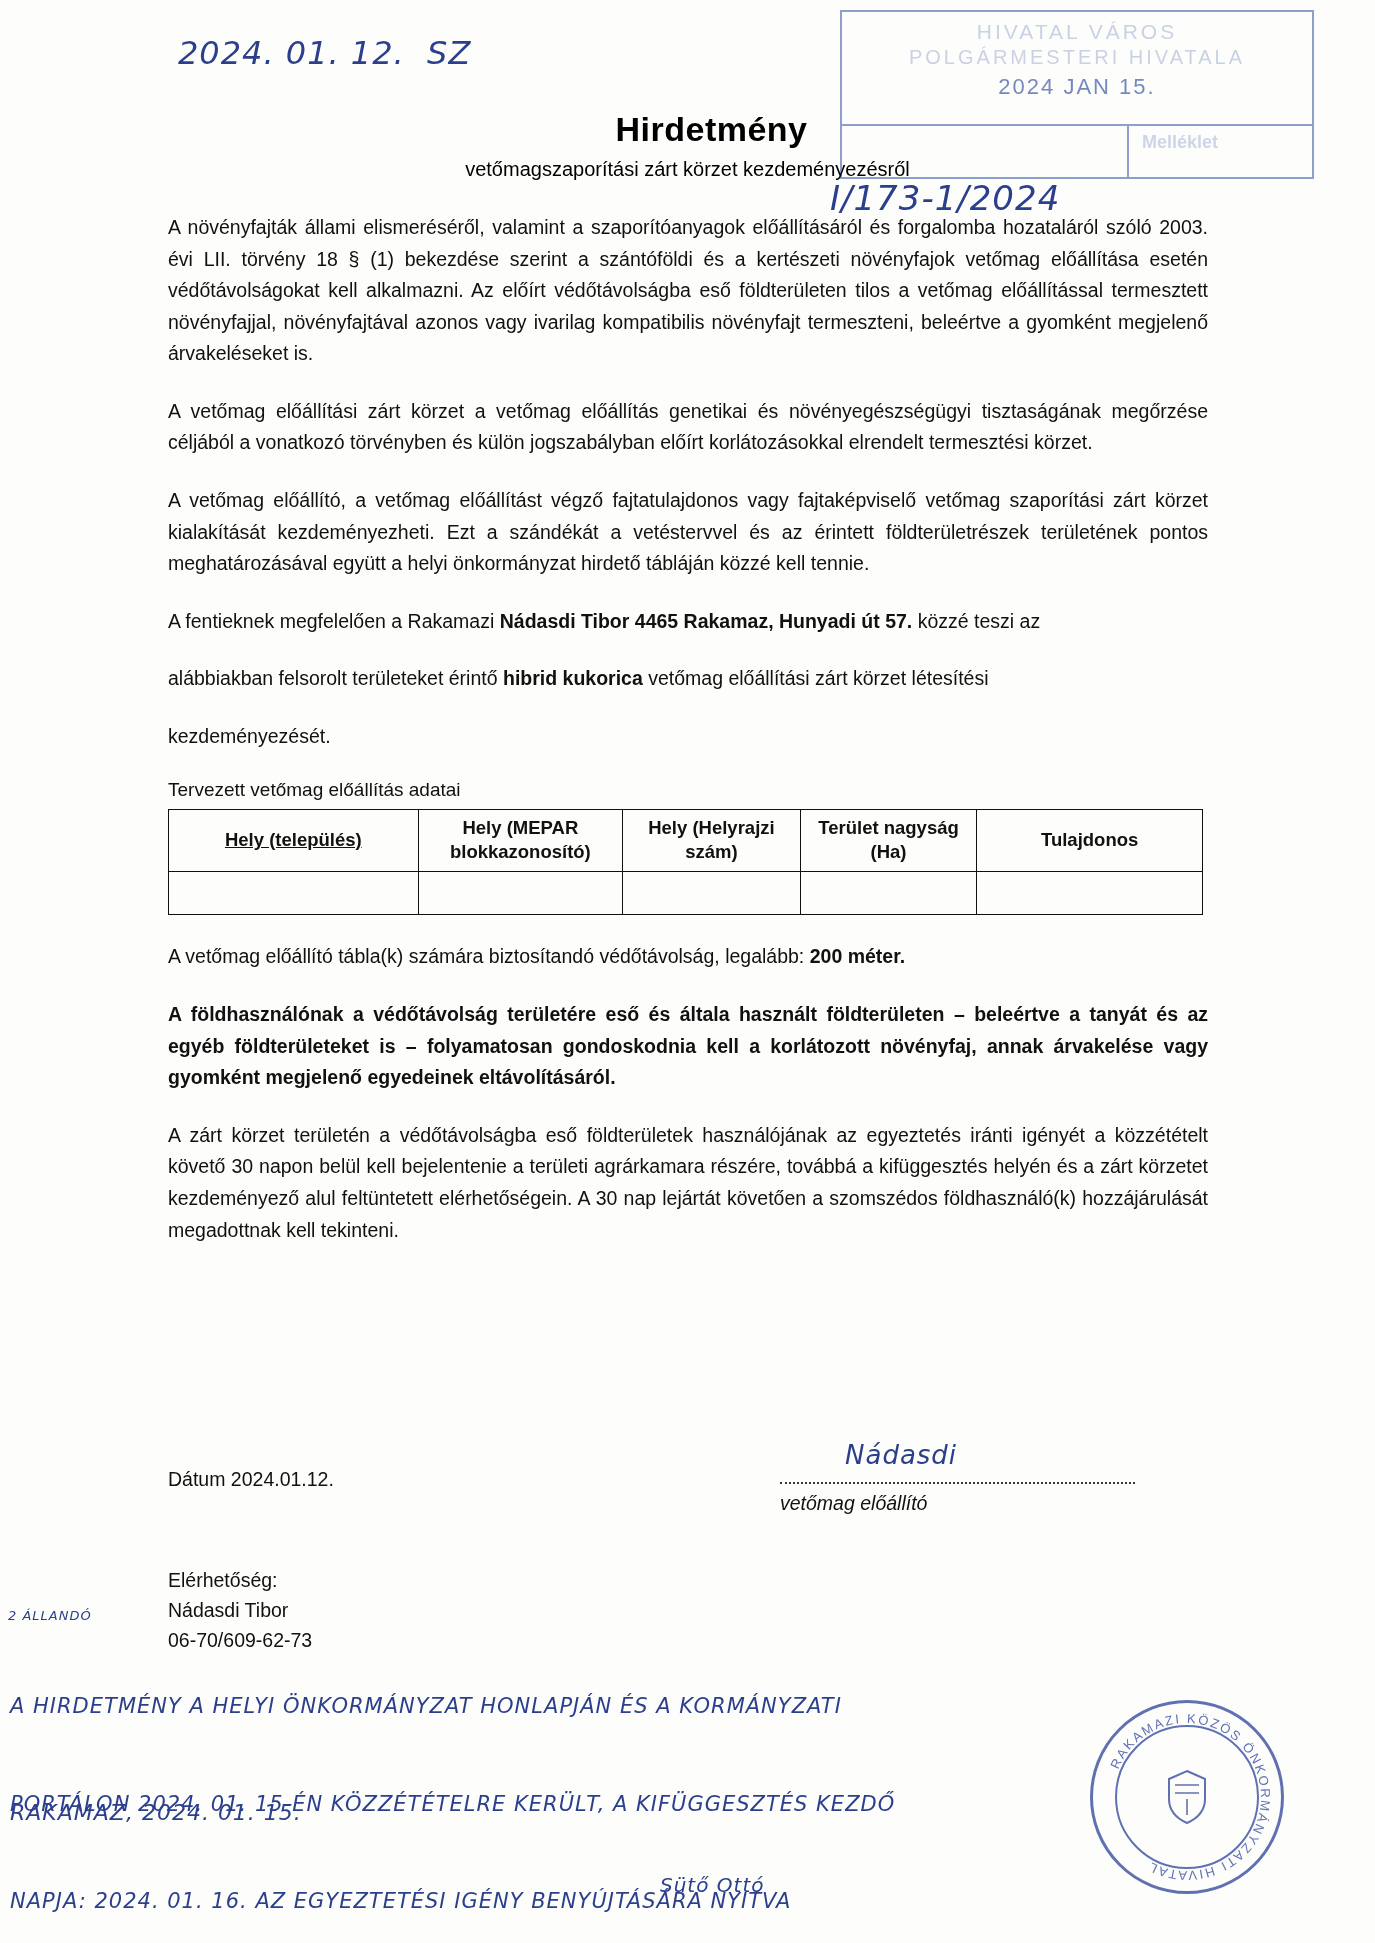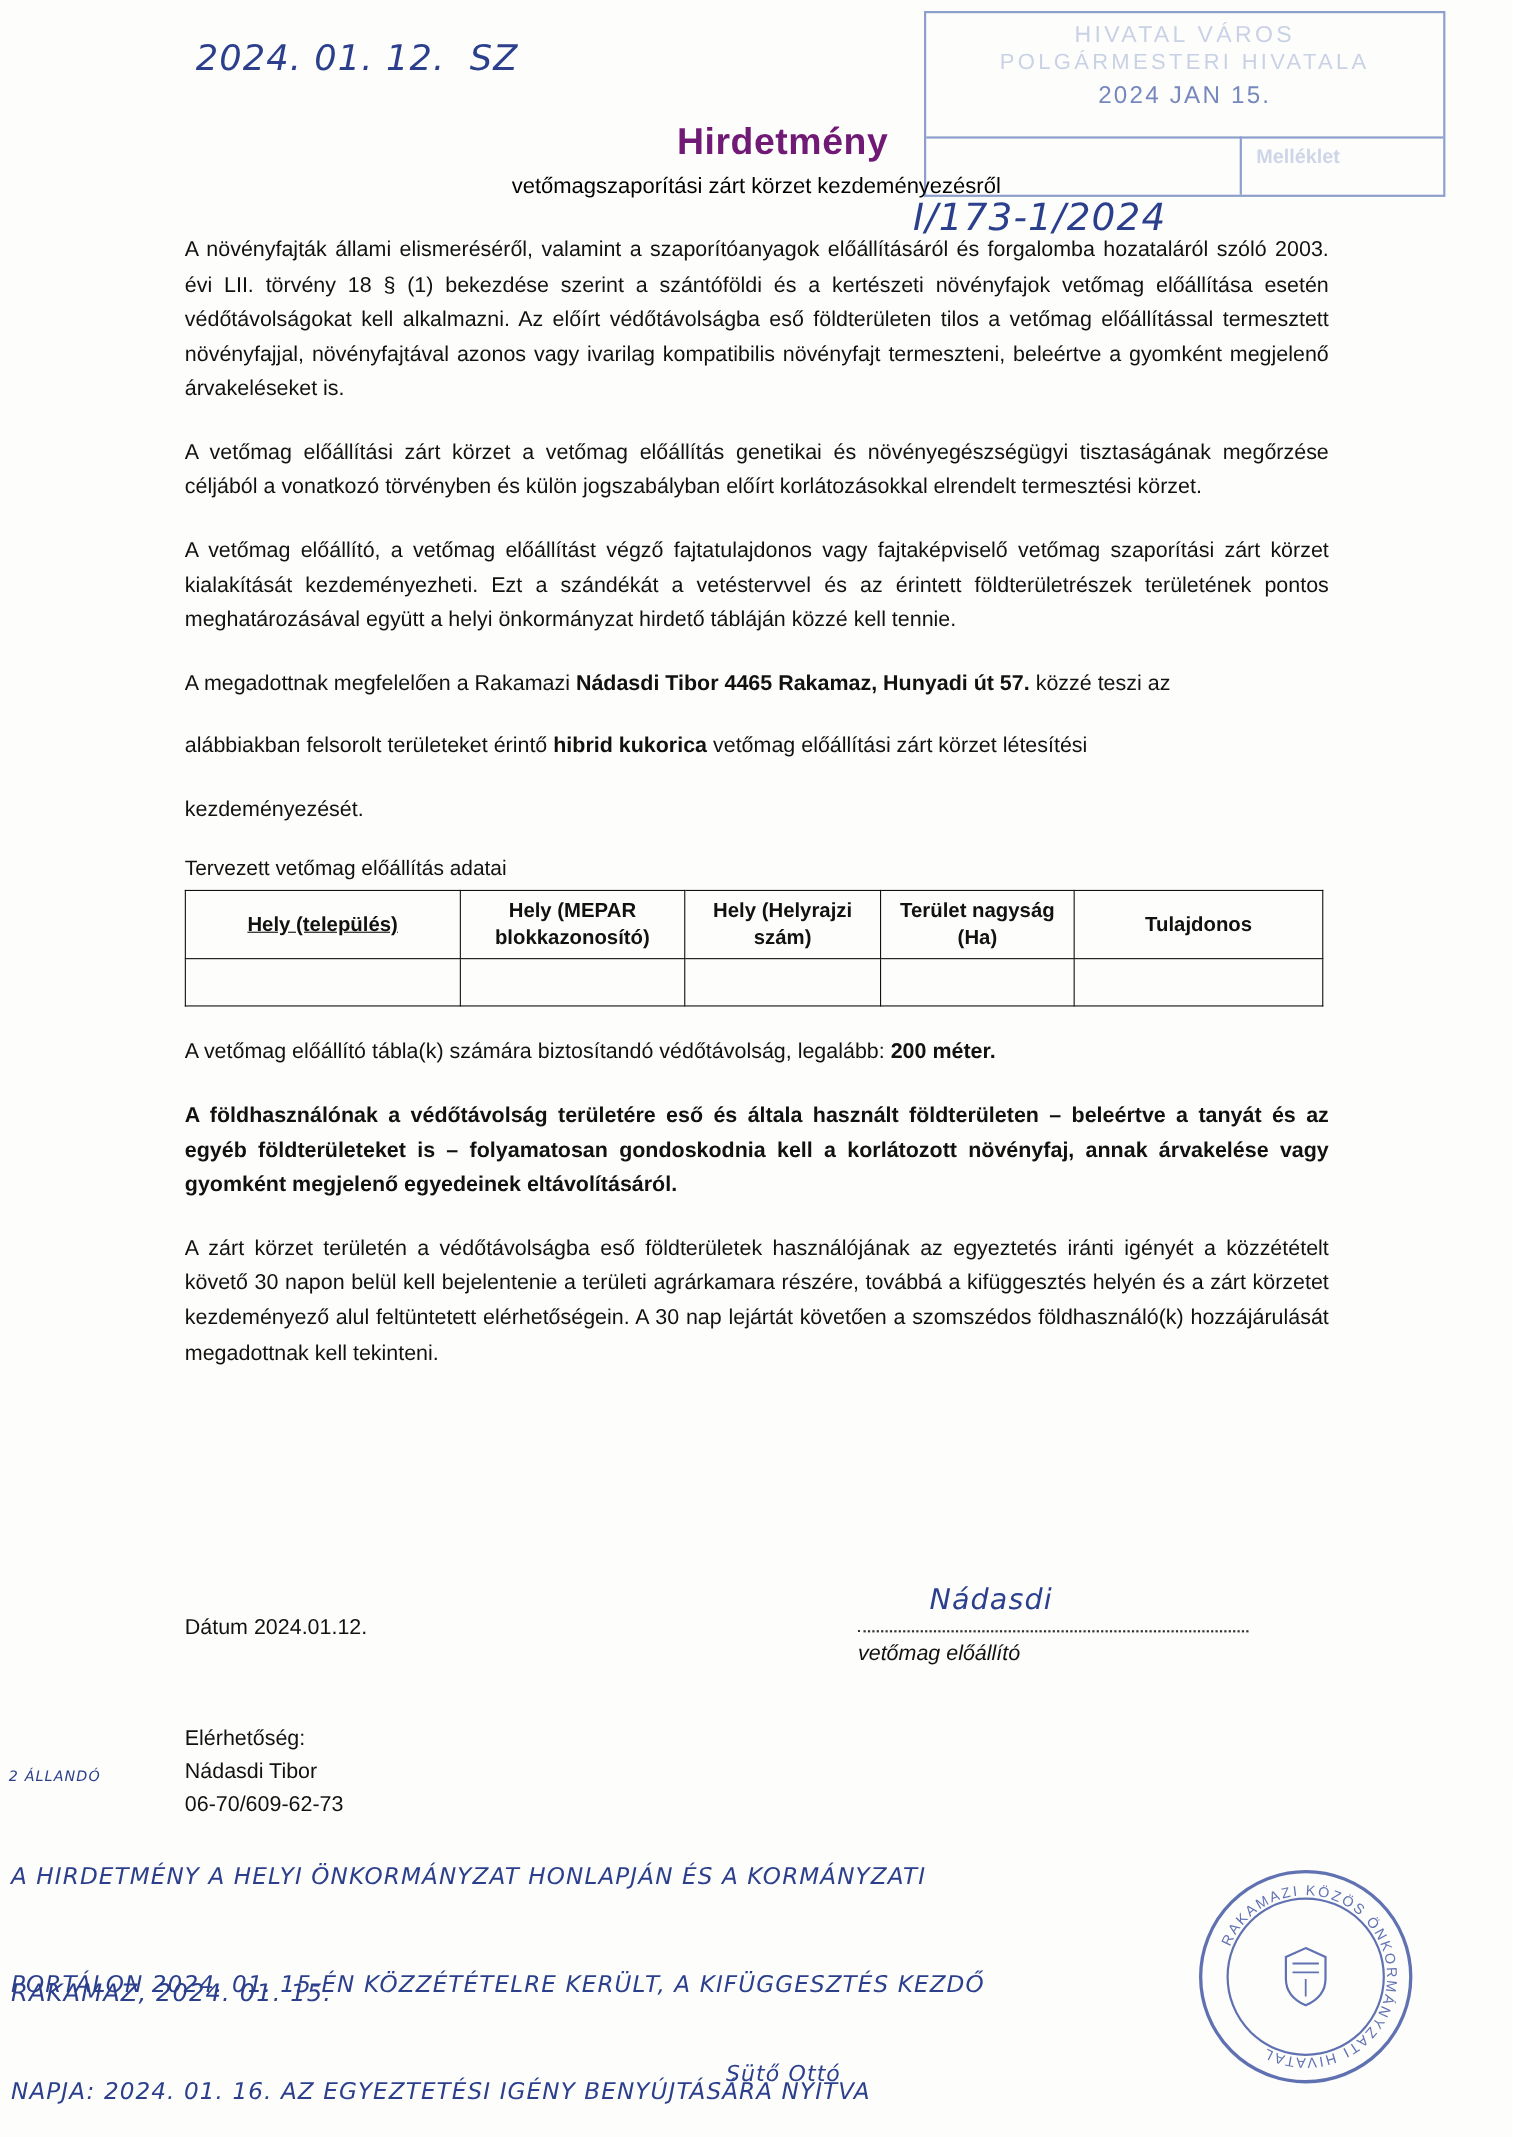--- a/index.html
+++ b/index.html
@@ -82,21 +82,21 @@
   }
 
   
   .doc-title {
     position: absolute;
     top: 110px;
     left: 0; right: 0;
     text-align: center;
     font-size: 34px;
     font-weight: bold;
-    color: #701a75;
+    color: #000000;
     letter-spacing: .5px;
     margin-left: 48px;
   }
   .doc-subtitle {
     position: absolute;
     top: 158px;
     left: 0; right: 0;
     text-align: center;
     font-size: 20px;
     color: #000000;
@@ -291,21 +291,21 @@
   <div class="doc-title">Hirdetmény</div>
   <div class="doc-subtitle">vetőmagszaporítási zárt körzet kezdeményezésről</div>
 
   <div class="body-wrap">
 
     <p class="para">A növényfajták állami elismeréséről, valamint a szaporítóanyagok előállításáról és forgalomba hozataláról szóló 2003. évi LII. törvény 18 § (1) bekezdése szerint a szántóföldi és a kertészeti növényfajok vetőmag előállítása esetén védőtávolságokat kell alkalmazni. Az előírt védőtávolságba eső földterületen tilos a vetőmag előállítással termesztett növényfajjal, növényfajtával azonos vagy ivarilag kompatibilis növényfajt termeszteni, beleértve a gyomként megjelenő árvakeléseket is.</p>
     <p class="para">A vetőmag előállítási zárt körzet a vetőmag előállítás genetikai és növényegészségügyi tisztaságának megőrzése céljából a vonatkozó törvényben és külön jogszabályban előírt korlátozásokkal elrendelt termesztési körzet.</p>
     <p class="para">A vetőmag előállító, a vetőmag előállítást végző fajtatulajdonos vagy fajtaképviselő vetőmag szaporítási zárt körzet kialakítását kezdeményezheti. Ezt a szándékát a vetéstervvel és az érintett földterületrészek területének pontos meghatározásával együtt a helyi önkormányzat hirdető tábláján közzé kell tennie.</p>
 
     <p class="para nojust">
-      <span>A megadottnak megfelelően a Rakamazi </span><b>Nádasdi Tibor 4465 Rakamaz, Hunyadi út 57.</b><span> közzé teszi az</span>
+      <span>A fentieknek megfelelően a Rakamazi </span><b>Nádasdi Tibor 4465 Rakamaz, Hunyadi út 57.</b><span> közzé teszi az</span>
     </p>
 
     <p class="para nojust">
       <span>alábbiakban felsorolt területeket érintő </span><b>hibrid kukorica</b><span> vetőmag előállítási zárt körzet létesítési</span>
     </p>
 
     <p class="para nojust">kezdeményezését.</p>
 
     <div class="table-caption">Tervezett vetőmag előállítás adatai</div>
 

